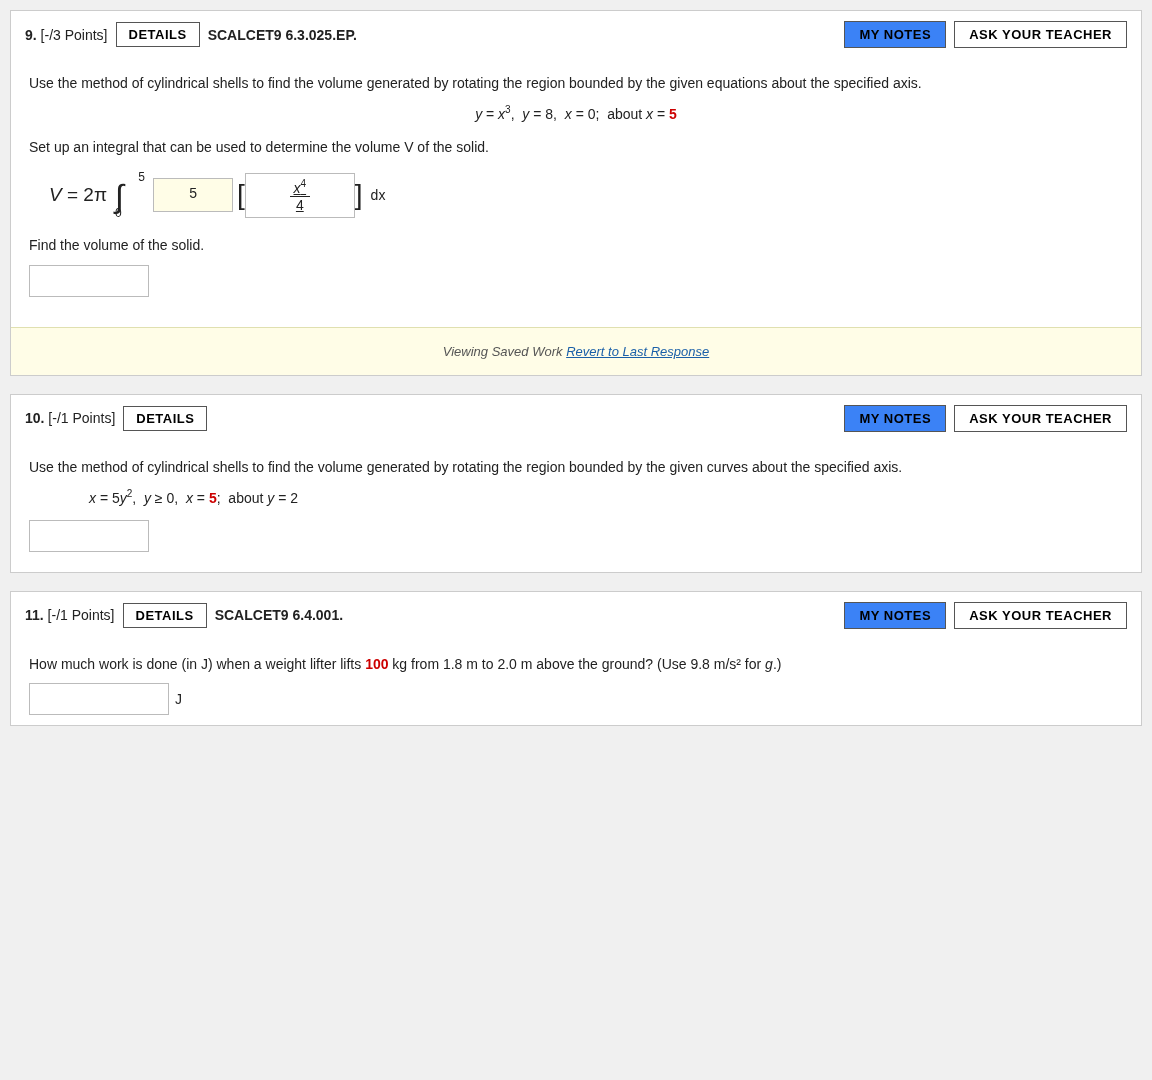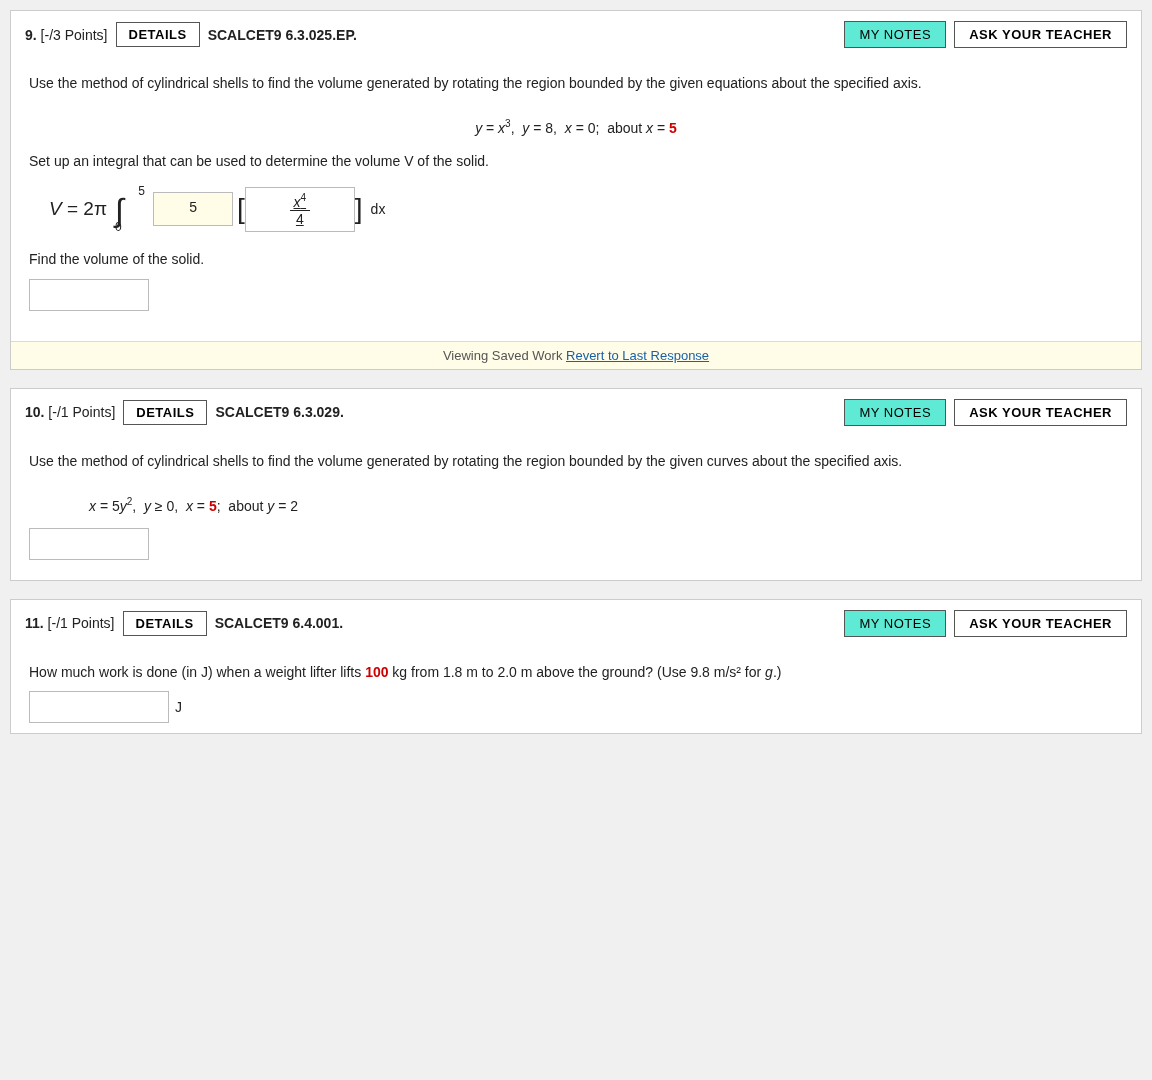--- a/index.html
+++ b/index.html
@@ -36,24 +36,24 @@
       cursor: pointer;
       letter-spacing: 0.5px;
     }
     .problem-code {
       font-weight: bold;
       font-size: 14px;
       flex: 1;
     }
     .btn-my-notes {
       border: 1.5px solid #555;
-      background: #5eead4;
+      background: #3b82f6;
       padding: 5px 14px;
       font-size: 13px;
-      font-weight: normal;
+      font-weight: bold;
       cursor: pointer;
       letter-spacing: 0.5px;
       margin-left: auto;
     }
     .btn-ask-teacher {
       border: 1.5px solid #555;
       background: #fff;
       padding: 5px 14px;
       font-size: 13px;
       font-weight: bold;
@@ -62,21 +62,21 @@
     }
     .problem-body {
       padding: 14px 18px 10px 18px;
     }
     .problem-body p {
       margin-bottom: 8px;
       line-height: 1.6;
     }
     .equation-line {
       text-align: center;
-      margin: 24px 0 14px 0;
+      margin: 10px 0 14px 0;
       font-size: 14px;
     }
     .bracket-input {
       border: 1.5px solid #bbb;
       background: #fff;
       padding: 6px 10px;
       min-width: 100px;
       min-height: 34px;
       display: inline-block;
       font-size: 14px;
@@ -117,21 +117,22 @@
       border: 1.5px solid #bbb;
       width: 140px;
       height: 32px;
       display: inline-block;
       background: #fff;
       vertical-align: middle;
     }
     .saved-work-bar {
       background: #fffde7;
       text-align: center;
-      padding: 6px;
+      padding: 16px;
+      font-style: italic;
       font-size: 13px;
       color: #555;
       border-top: 1px solid #e0e0b0;
       margin-top: 10px;
     }
     .saved-work-bar a {
       color: #1a5fa8;
       text-decoration: underline;
       cursor: pointer;
     }
@@ -213,21 +214,20 @@
   </div>
 </div>
 
 <div class="problem-block">
   <div class="problem-header">
     <span class="problem-number">
       <span>10.</span>
       <span style="font-weight:normal;">[-/1 Points]</span>
     </span>
     <button class="btn-details">DETAILS</button>
-    <span class="problem-code">SCALCET9 6.3.029.</span>
     <button class="btn-my-notes">MY NOTES</button>
     <button class="btn-ask-teacher">ASK YOUR TEACHER</button>
   </div>
   <div class="problem-body">
     <p>Use the method of cylindrical shells to find the volume generated by rotating the region bounded by the given curves about the specified axis.</p>
     <div class="equation-line" style="text-align:left; margin-left:60px;">
       <span><span class="math-inline">x</span> = 5<span class="math-inline">y</span><span class="superscript">2</span>,&nbsp;&nbsp;<span class="math-inline">y</span> ≥ 0,&nbsp;&nbsp;<span class="math-inline">x</span> = <span class="highlighted-red">5</span>;&nbsp;&nbsp;about <span class="math-inline">y</span> = 2</span>
     </div>
     <input type="text" class="answer-input" style="">
   </div>

